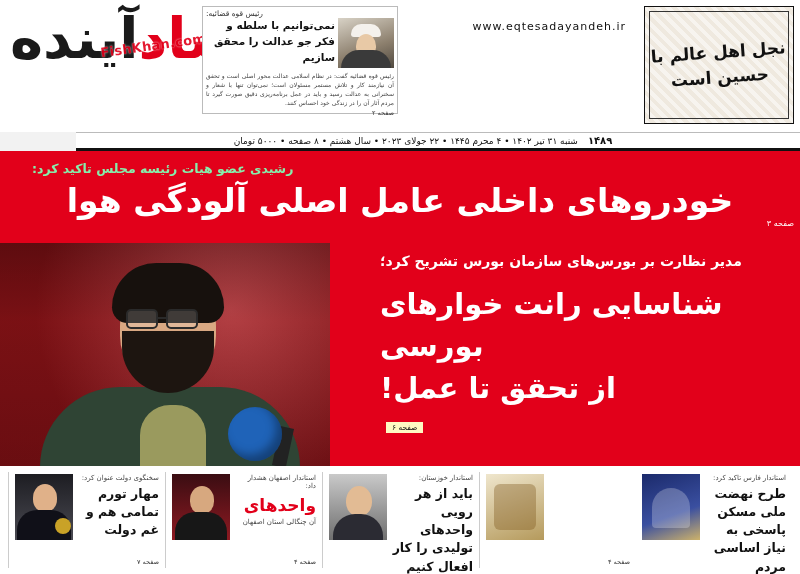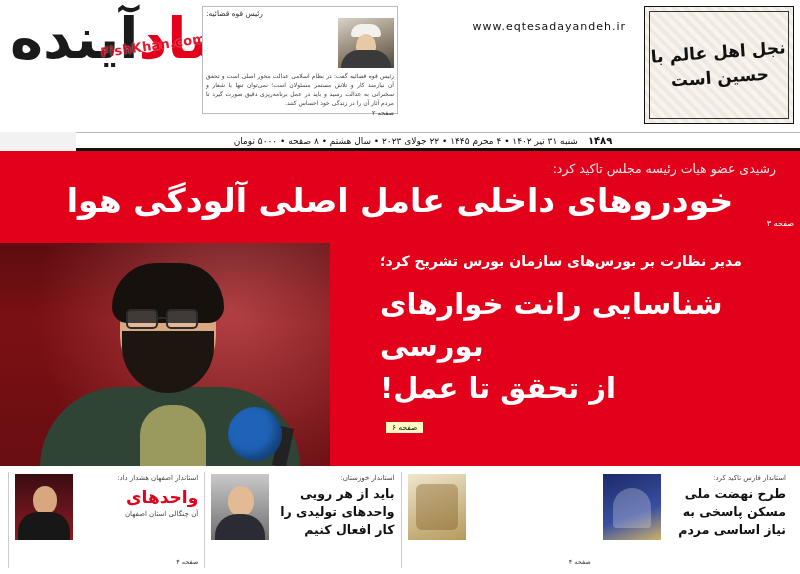--- a/index.html
+++ b/index.html
@@ -177,23 +177,23 @@
 
   
   .main {
     position: relative;
     width: 800px;
     height: 330px;
     background: #e2001a;
     padding: 6px 24px 0 24px;
   }
   .kicker {
-    text-align: right;
+    text-align: left;
     direction: rtl;
-    font-size: 12.5px; font-weight: normal; color: #e5e5e5;
+    font-size: 12.5px; font-weight: bold; color: #86efac;
     padding: 4px 0 2px 8px;
   }
   .headline {
     direction: rtl; text-align: center;
     font-size: 33px; font-weight: bold; color: #ffffff;
     line-height: 1.25;
     letter-spacing: -1px;
     margin-top: 2px;
   }
   .head-page {
@@ -357,20 +357,21 @@
       <div class="watermark">FishKhan.com</div>
 
       <div class="quote-block">
         <div class="quote-head">رئیس قوه قضائیه:</div>
         <div class="quote-row">
           <div class="quote-photo">
             <div class="turban"></div>
             <div class="face"></div>
             <div class="robe"></div>
           </div>
+          <div class="quote-text">نمی‌توانیم با سلطه و فکر جو عدالت را محقق سازیم</div>
         </div>
         <div class="quote-body">رئیس قوه قضائیه گفت: در نظام اسلامی عدالت محور اصلی است و تحقق آن نیازمند کار و تلاش مستمر مسئولان است؛ نمی‌توان تنها با شعار و سخنرانی به عدالت رسید و باید در عمل برنامه‌ریزی دقیق صورت گیرد تا مردم آثار آن را در زندگی خود احساس کنند.</div>
         <div class="quote-page">صفحه ۲</div>
       </div>
     </div>
 
     <div class="mast-orn">
       <div class="orn-text">نجل اهل عالم با حسین است</div>
     </div>
   </div>
@@ -404,20 +405,32 @@
         <div class="sub-kicker">مدیر نظارت بر بورس‌های سازمان بورس تشریح کرد؛</div>
         <div class="sub-head">شناسایی رانت خوارهای بورسی</div>
         <div class="sub-head">از تحقق تا عمل!</div>
         <div class="sub-page">صفحه ۶</div>
       </div>
     </div>
   </div>
 
   <div class="bottom">
 
+    <div class="bcell">
+      <div class="bthumb thumb-e">
+        <div class="face"></div>
+        <div class="suit"></div>
+        <div class="flower"></div>
+      </div>
+      <div class="btext">
+        <div class="bkicker">سخنگوی دولت عنوان کرد:</div>
+        <div class="btitle">مهار تورم تمامی هم و غم دولت</div>
+        <div class="bpage">صفحه ۷</div>
+      </div>
+    </div>
 
     <div class="bcell">
       <div class="bthumb thumb-d">
         <div class="face"></div>
         <div class="suit"></div>
       </div>
       <div class="btext">
         <div class="bkicker">استاندار اصفهان هشدار داد:</div>
         <div class="btitle red">واحدهای</div>
         <div class="bkicker">آن چنگالی استان اصفهان</div>

